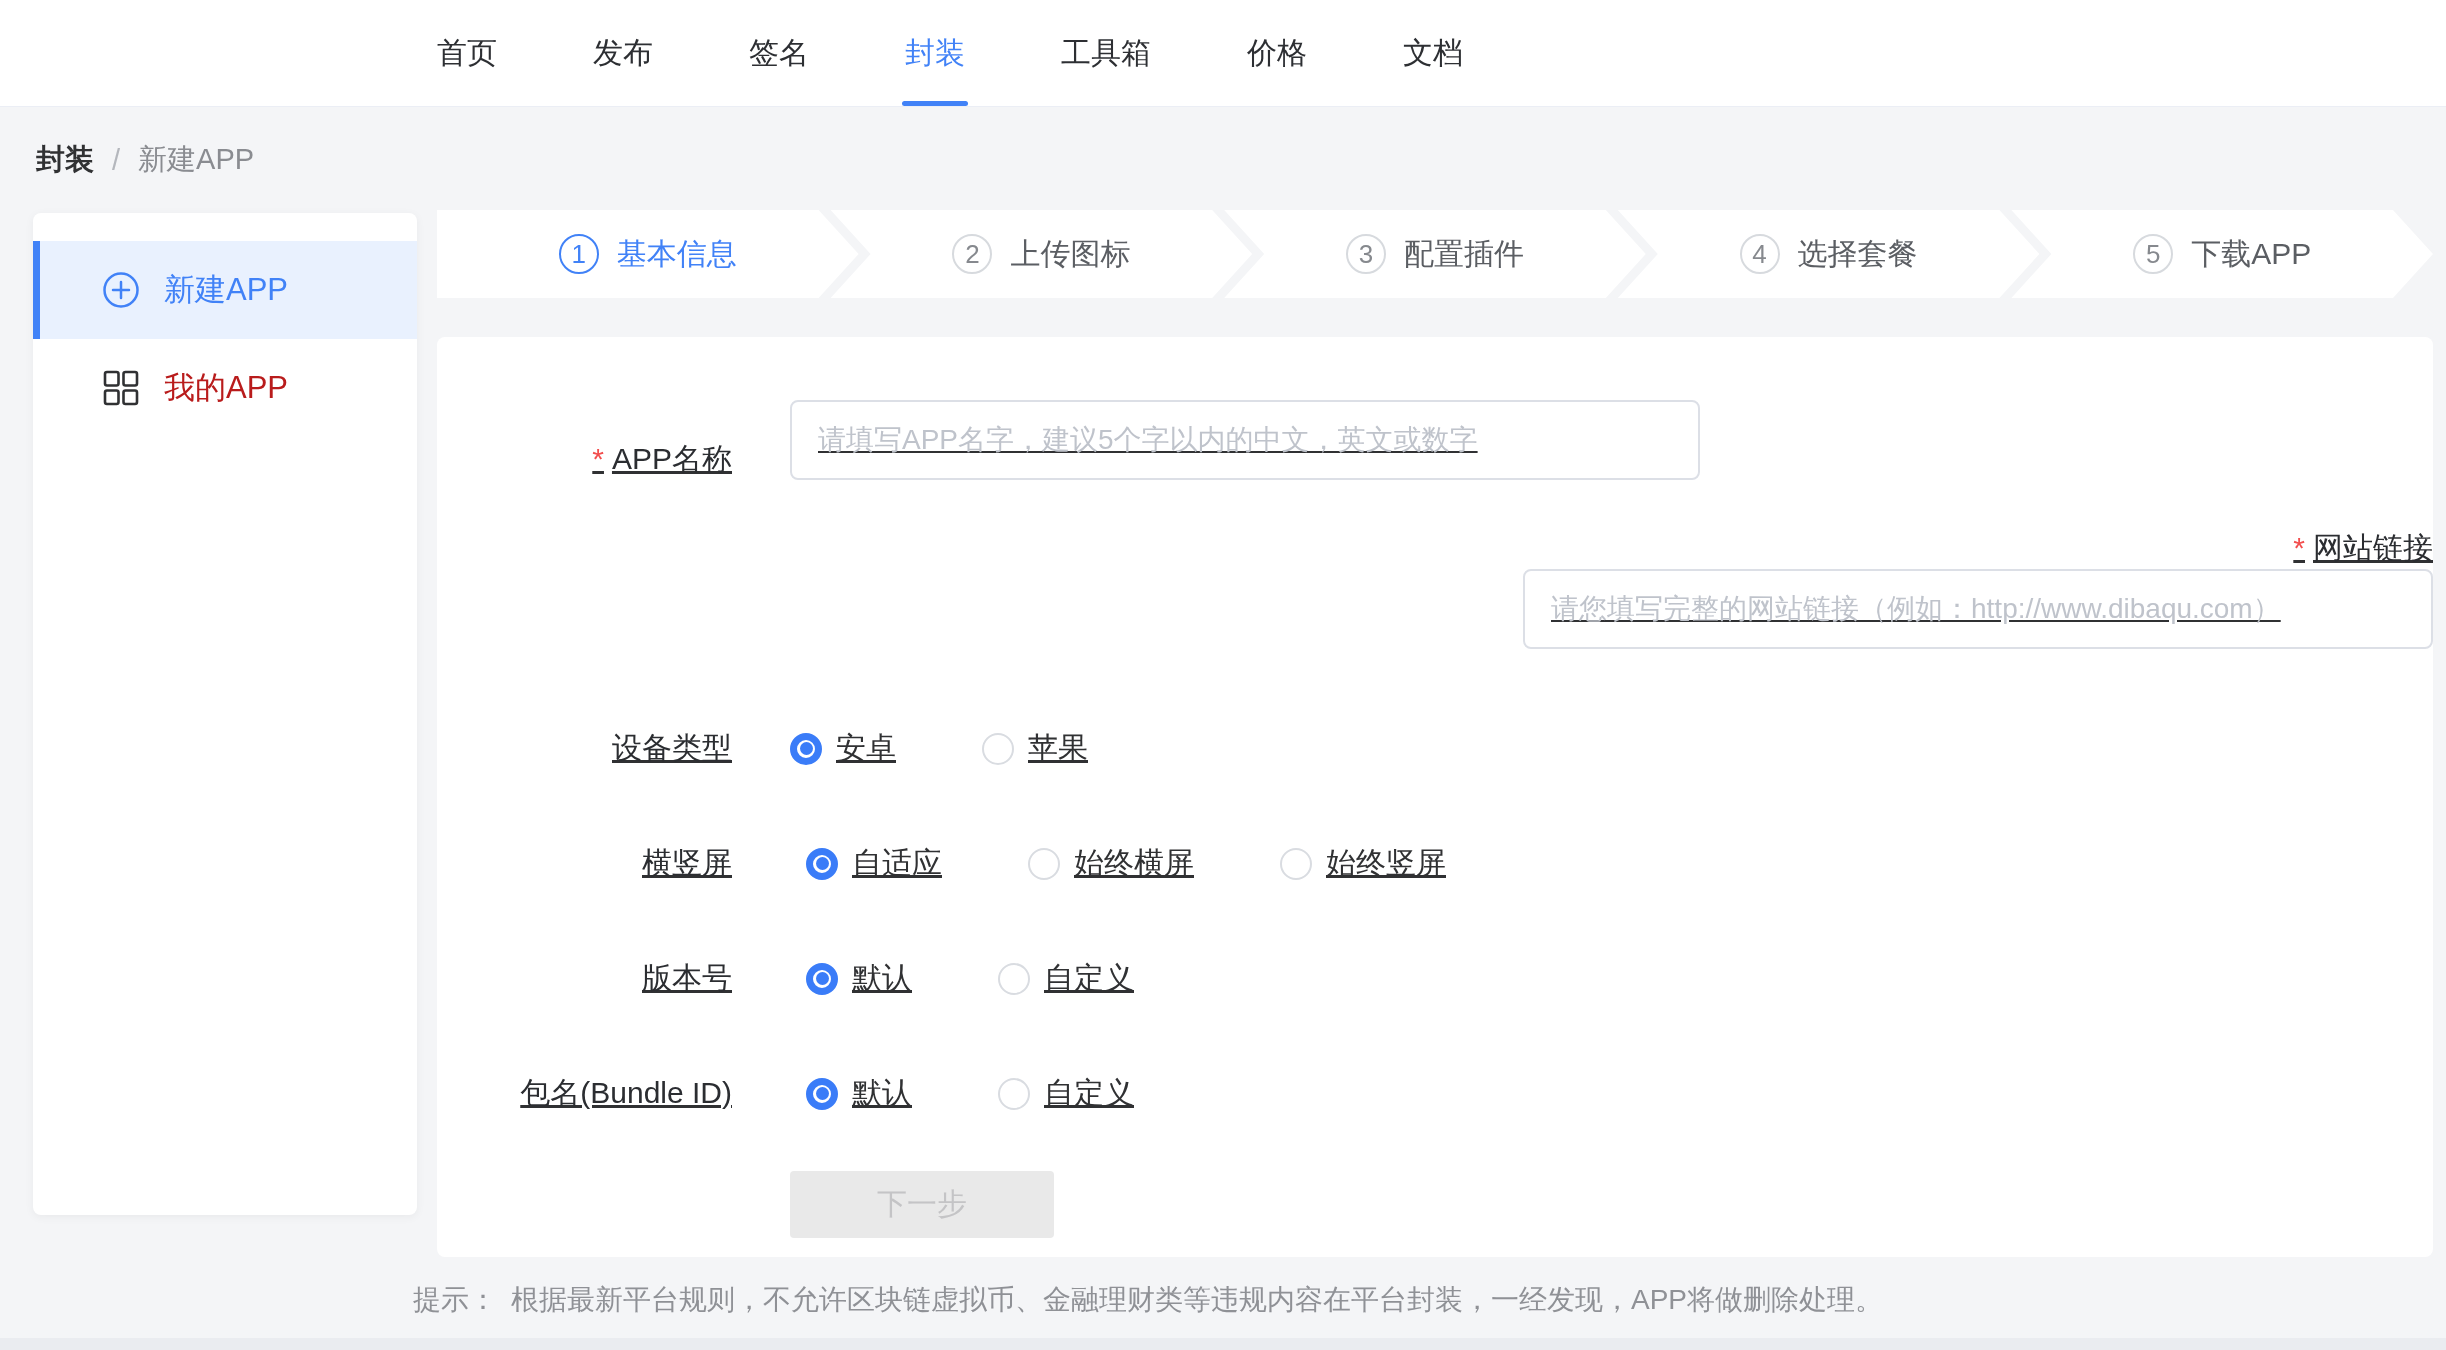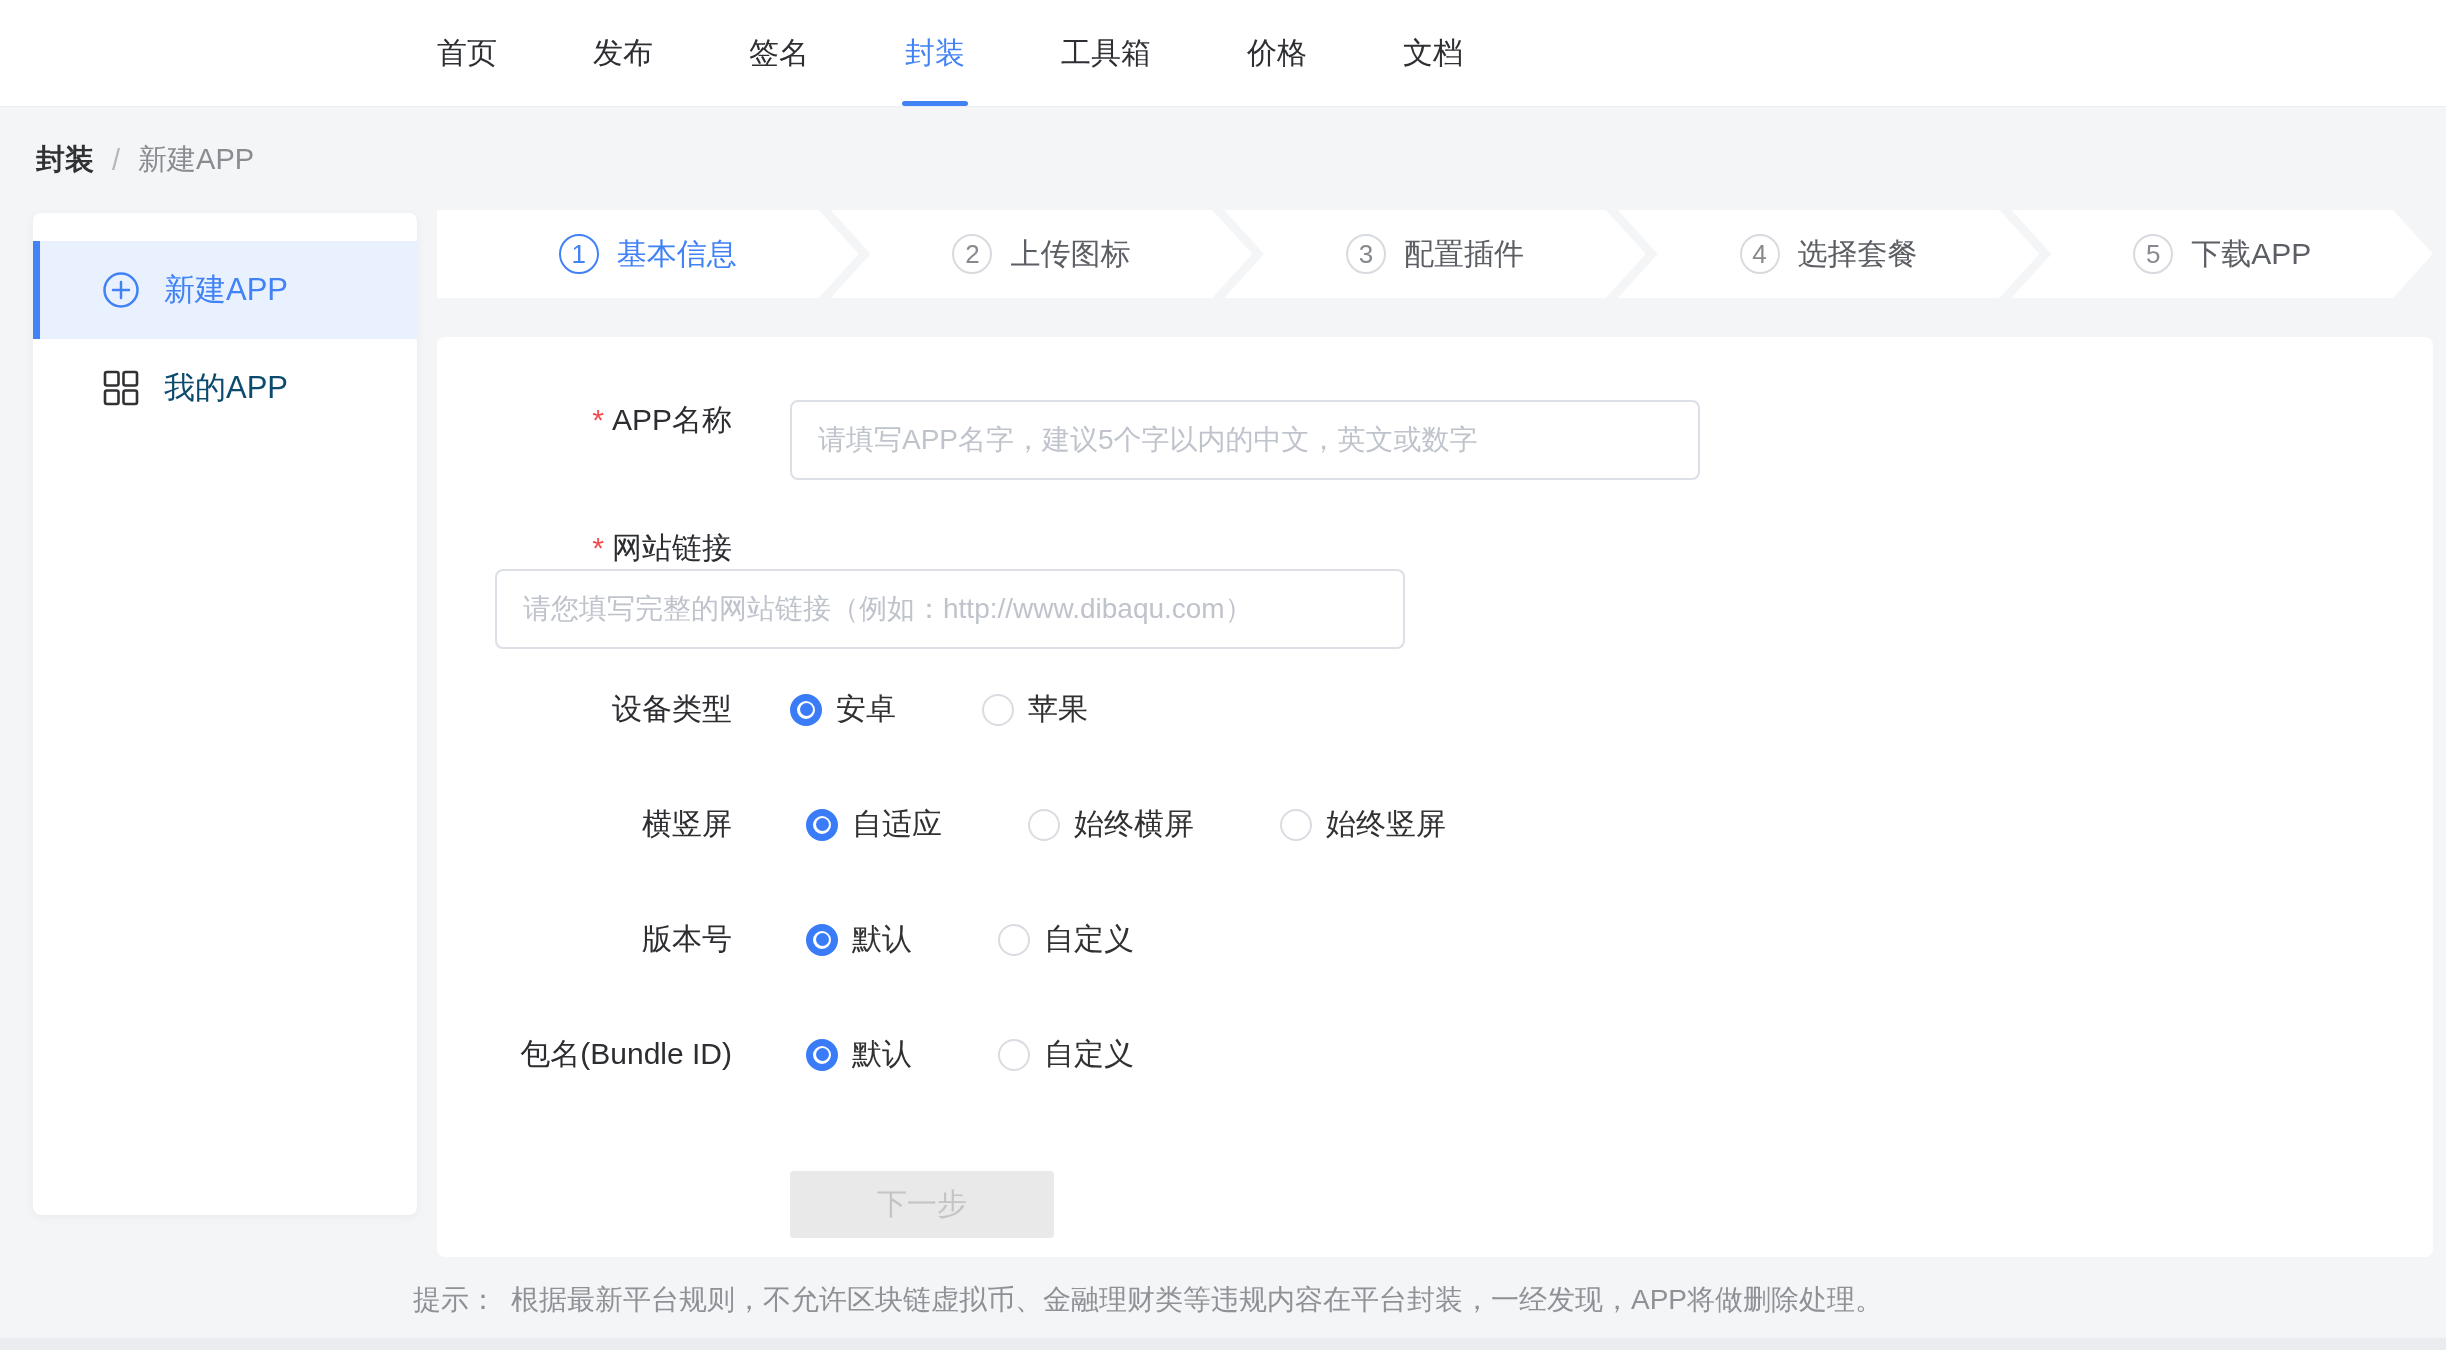--- a/index.html
+++ b/index.html
@@ -35,21 +35,21 @@
   .bc-sep { color:#b4b7bd; margin:0 18px; }
   .bc-current { color:#8a8c91; }
   
   .sidebar {
     position:absolute; left:33px; top:213px; width:384px; height:1002px;
     background:#fff; border-radius:8px; box-shadow:0 2px 10px rgba(0,0,0,0.05);
     padding-top:28px; overflow:hidden;
   }
   .side-item {
     height:98px; display:flex; align-items:center; gap:24px;
-    padding-left:62px; font-size:31px; color:#0c4a6e; cursor:pointer;
+    padding-left:62px; font-size:31px; color:#b91c1c; cursor:pointer;
     border-left:7px solid transparent;
   }
   .side-item.active {
     background:#e9f1fe; border-left-color:#4182f7; color:#4182f7;
   }
   .side-icon { width:38px; height:38px; display:flex; align-items:center; justify-content:center; }
   
   .steps {
     position:absolute; left:437px; top:210px; width:1996px; height:88px;
     display:flex;
@@ -69,21 +69,21 @@
     background:#fff;
   }
   .step-label { font-size:30px; color:#5b5e63; }
   .step.active .step-num { border-color:#4182f7; color:#4182f7; }
   .step.active .step-label { color:#4182f7; }
   
   .panel {
     position:absolute; left:437px; top:337px; width:1996px; height:920px;
     background:#fff; border-radius:8px; padding-top:63px;
   }
-  .frow { display:flex; align-items:flex-start; min-height:80px; }
+  .frow { display:flex; align-items:flex-end; min-height:80px;text-decoration:underline; }
   .frow + .frow.input-row { margin-top:48px;flex-direction:column; }
   .frow.radio-row-first { margin-top:40px; }
   .frow.radio-row { margin-top:35px;gap:16px; }
   .flabel {
     width:295px; text-align:right; font-size:30px; color:#2b2d31;
     flex-shrink:0; white-space:nowrap;
   }
   .req { color:#f24e4e; margin-right:8px; font-size:30px; }
   .fcontrol { margin-left:58px; display:flex; align-items:center; }
   .tinput {

